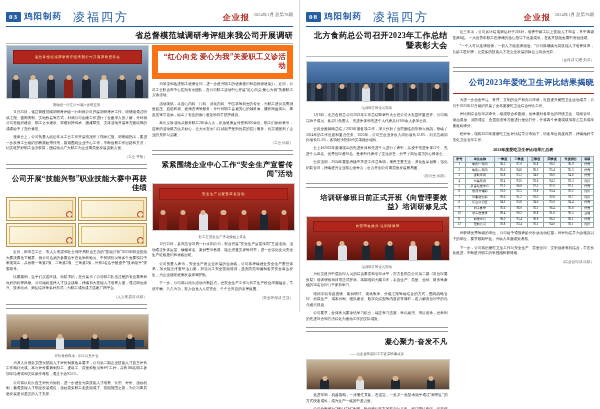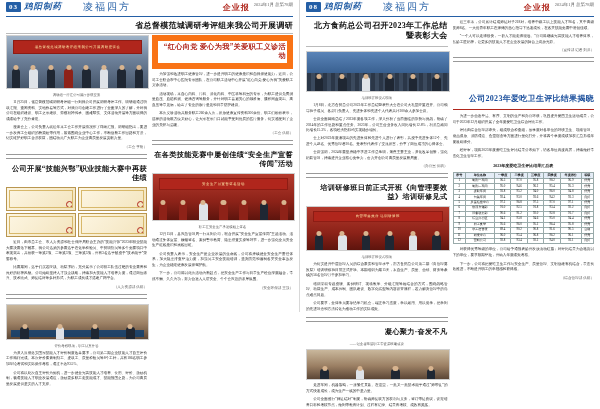--- a/index.html
+++ b/index.html
@@ -3,49 +3,49 @@
 <meta charset="utf-8">
 <style>
   html,body{margin:0;padding:0;}
   body{
     width:600px;height:409px;overflow:hidden;
     background:#ffffff;
     font-family:"Liberation Serif","DejaVu Serif",serif;
     color:#111;
   }
   .page{position:relative;width:600px;height:409px;display:flex;background:#fff;}
-  .sheet{position:relative;width:300px;height:312px;box-sizing:border-box;padding:0 6px 6px 6px;}
+  .sheet{position:relative;width:300px;height:312px;box-sizing:border-box;padding:10px 6px 6px 6px;}
   .sheet.left{border-right:1px solid #d8d8d8;}
 
   
   .masthead{display:flex;align-items:center;height:14px;margin-bottom:2px;}
   .mh-pageno{
     background:#245fa6;color:#fff;font-size:7px;font-weight:bold;
     padding:1px 3px;border-radius:1px;margin-right:3px;letter-spacing:1px;
   }
-  .mh-title{color:#245fa6;font-size:8.5px;font-weight:bold;letter-spacing:1px;font-style:italic;}
-  .mh-sub{color:#245fa6;font-size:10px;margin-left:21px;letter-spacing:2px;}
+  .mh-title{color:#245fa6;font-size:8.5px;font-weight:bold;letter-spacing:1px;}
+  .mh-sub{color:#245fa6;font-size:12px;margin-left:11px;letter-spacing:2px;}
   .mh-right{margin-left:auto;display:flex;gap:4px;}
   .mh-paper{color:#b0261c;font-size:8px;font-weight:bold;letter-spacing:1px;}
   .mh-date{color:#666;font-size:4.5px;}
   .mh-rule{height:1px;background:#245fa6;margin:2px 0 3px 0;}
 
   
   .cols{display:flex;gap:5px;height:382px;}
   .col{flex:1;min-width:0;display:flex;flex-direction:column;gap:3px;}
 
   
   .hl{
     text-align:right;font-weight:bold;color:#111;
     font-size:7.2px;line-height:1.25;letter-spacing:.3px;padding:1px 0;
   }
   .hl.big{font-size:8px;}
   .hl.red{color:#b0261c;}
   .hl.box{border:6px solid #f97316;color:#b0261c;padding:2px 1px;}
-  .hl.blue{color:#1b4f9c;margin-top:26px;}
+  .hl.blue{color:#1b4f9c;}
   .rule-thin{height:1px;background:#bbb;margin:1px 0;}
   .rule-dbl{height:3px;border-top:1px solid #999;border-bottom:1px solid #999;margin:2px 0;}
 
   
   .txt{
     font-size:3.6px;line-height:1.55;text-align:justify;color:#2a2a2a;
     word-break:break-all;overflow:hidden;
   }
   .txt.ind{text-indent:7.2px;}
   .byline{font-size:3.6px;text-align:right;color:#555;}
@@ -174,21 +174,21 @@
       <div class="col">
 
         <div class="hl box red">“红心向党 爱心为我”关爱职工义诊活动</div>
 
         <div class="txt ind">为加强和改进职工健康管理，进一步提升职工的健康意识和自我保健能力，近日，公司工会联合市中心医院专家团队，在公司职工活动中心开展“红心向党 爱心为我”关爱职工义诊活动。</div>
         <div class="txt ind">活动现场，来自心内科、骨科、消化内科、中医科等科室的专家，为职工提供免费测量血压、血糖检测、健康咨询等服务，并针对职工普遍关心的颈椎病、腰椎间盘突出、高血压等常见病，给出了专业的诊疗意见和日常防护建议。</div>
         <div class="txt ind">本次义诊活动共服务职工260余人次，发放健康宣传资料300余份。职工们纷纷表示，这样的活动既方便又贴心，让大家在家门口就能享受到优质的医疗服务，切实感受到了企业的关怀与温暖。</div>
         <div class="byline">（工会 供稿）</div>
 
         <div class="rule-dbl"></div>
-        <div class="hl">在各类技能竞赛中屡创佳绩“安全生产宣誓传闻”活动</div>
+        <div class="hl">紧紧围绕企业中心工作“安全生产宣誓传闻”活动</div>
 
         <div class="photo red" style="height:46px">
           <div class="sky"></div>
           <div class="banner">安全生产月宣誓签名活动</div>
           <div class="figs">
             <div class="fig red"></div>
               <div class="fig red"></div>
               <div class="fig white"></div>
             <div class="fig red"></div>
               <div class="fig red"></div>

